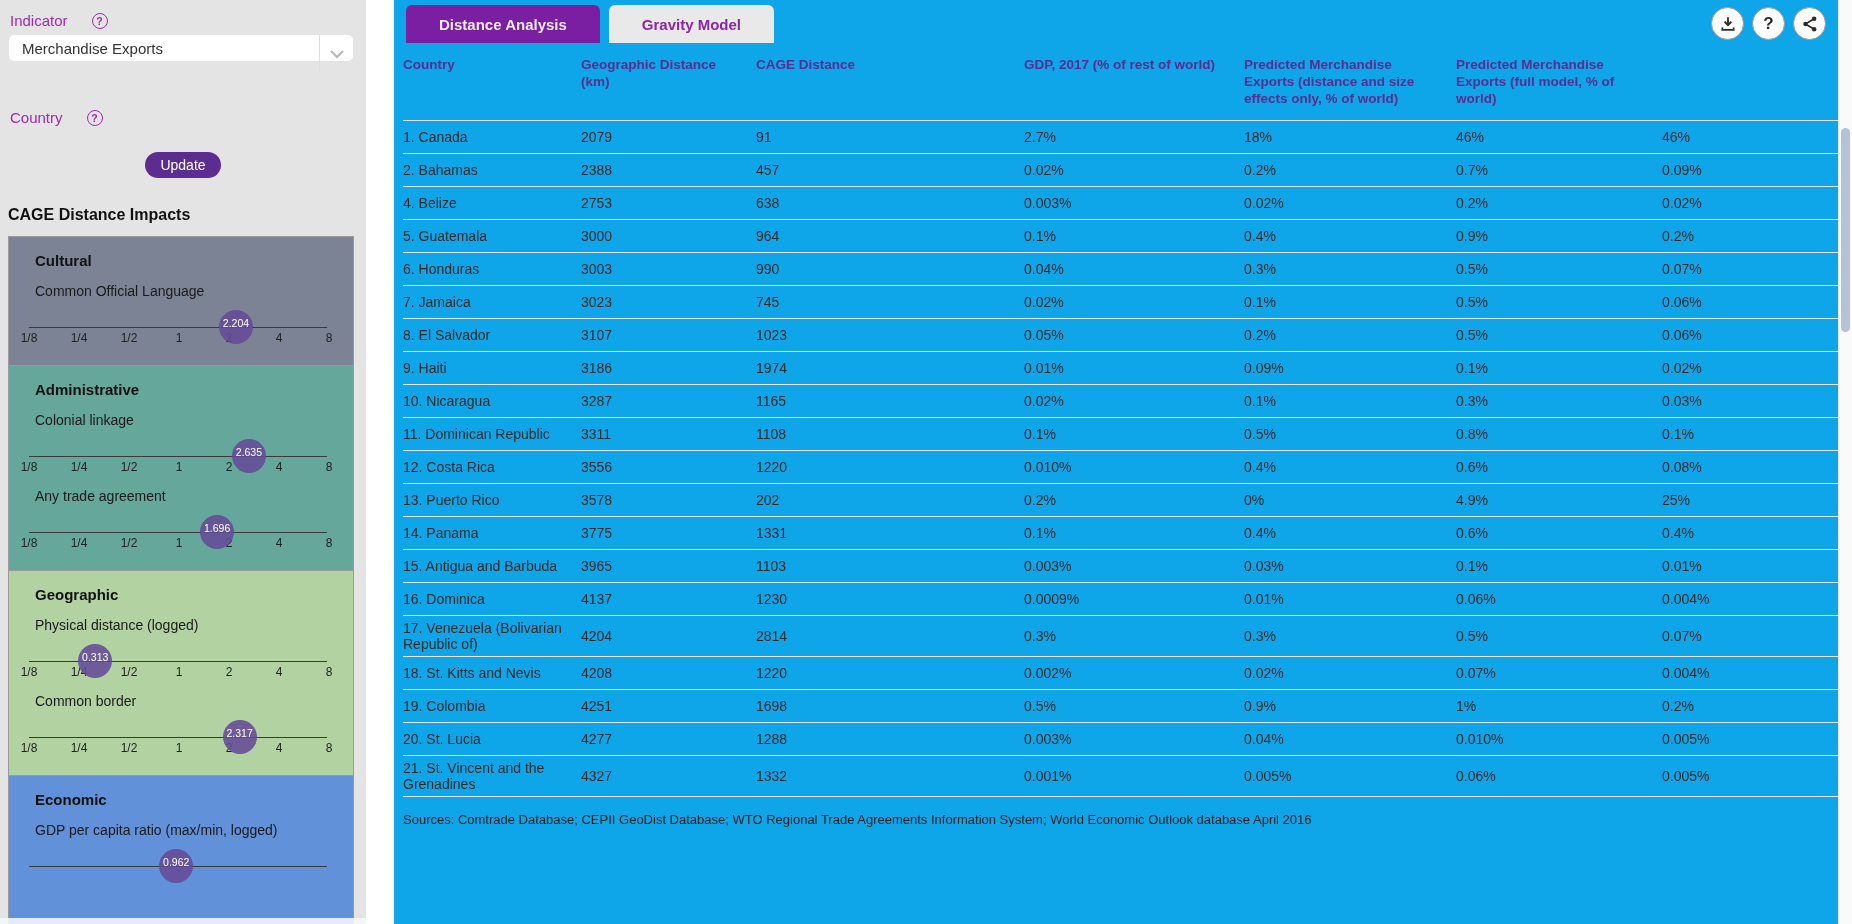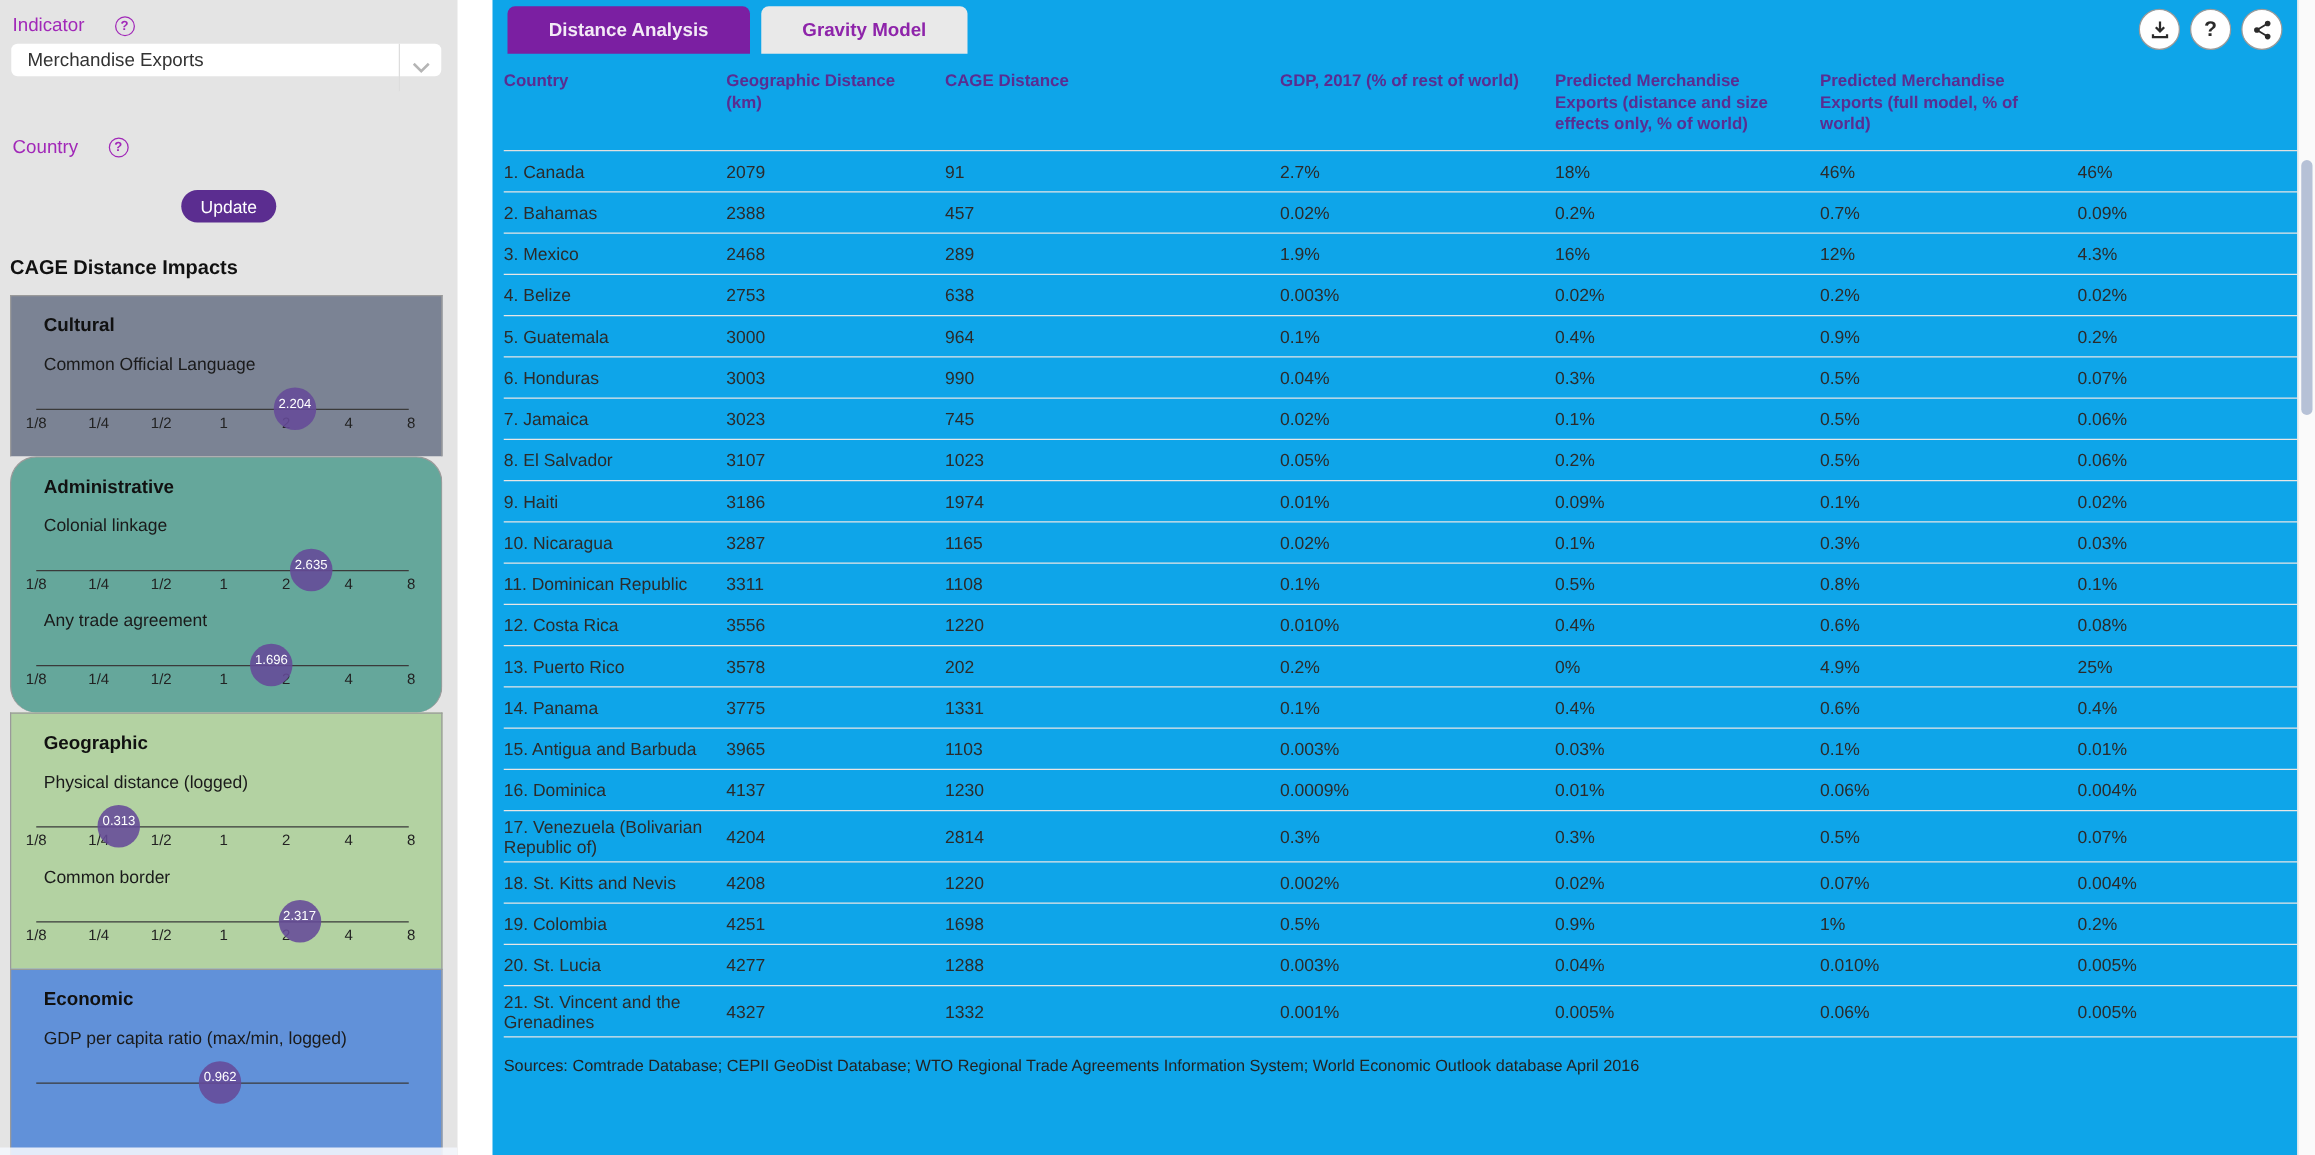--- a/index.html
+++ b/index.html
@@ -100,21 +100,21 @@
           <span class="tick" style="left: 20px;">1/8</span>
           <span class="tick" style="left: 70px;">1/4</span>
           <span class="tick" style="left: 120px;">1/2</span>
           <span class="tick" style="left: 170px;">1</span>
           <span class="tick" style="left: 220px;">2</span>
           <span class="tick" style="left: 270px;">4</span>
           <span class="tick" style="left: 320px;">8</span>
           <div class="thumb" style="left: 227.006px;">2.204</div>
         </div>
       </div>
-      <div class="panel" style="background: rgb(101, 167, 155); border-radius: 21px;">
+      <div class="panel" style="background: rgb(101, 167, 155);">
         <div class="panel-title">Administrative</div>
         <div class="slider-label">Colonial linkage</div>
         <div class="slider-wrap">
           <div class="slider-track"></div>
           <span class="tick" style="left: 20px;">1/8</span>
           <span class="tick" style="left: 70px;">1/4</span>
           <span class="tick" style="left: 120px;">1/2</span>
           <span class="tick" style="left: 170px;">1</span>
           <span class="tick" style="left: 220px;">2</span>
           <span class="tick" style="left: 270px;">4</span>
@@ -201,29 +201,20 @@
         <div class="gridrow tr">
           <div class="td">2. Bahamas</div>
           <div class="td">2388</div>
           <div class="td">457</div>
           <div class="td">0.02%</div>
           <div class="td">0.2%</div>
           <div class="td">0.7%</div>
           <div class="td">0.09%</div>
         </div>
         <div class="gridrow tr">
-          <div class="td">3. Mexico</div>
-          <div class="td">2468</div>
-          <div class="td">289</div>
-          <div class="td">1.9%</div>
-          <div class="td">16%</div>
-          <div class="td">12%</div>
-          <div class="td">4.3%</div>
-        </div>
-        <div class="gridrow tr">
           <div class="td">4. Belize</div>
           <div class="td">2753</div>
           <div class="td">638</div>
           <div class="td">0.003%</div>
           <div class="td">0.02%</div>
           <div class="td">0.2%</div>
           <div class="td">0.02%</div>
         </div>
         <div class="gridrow tr">
           <div class="td">5. Guatemala</div>

